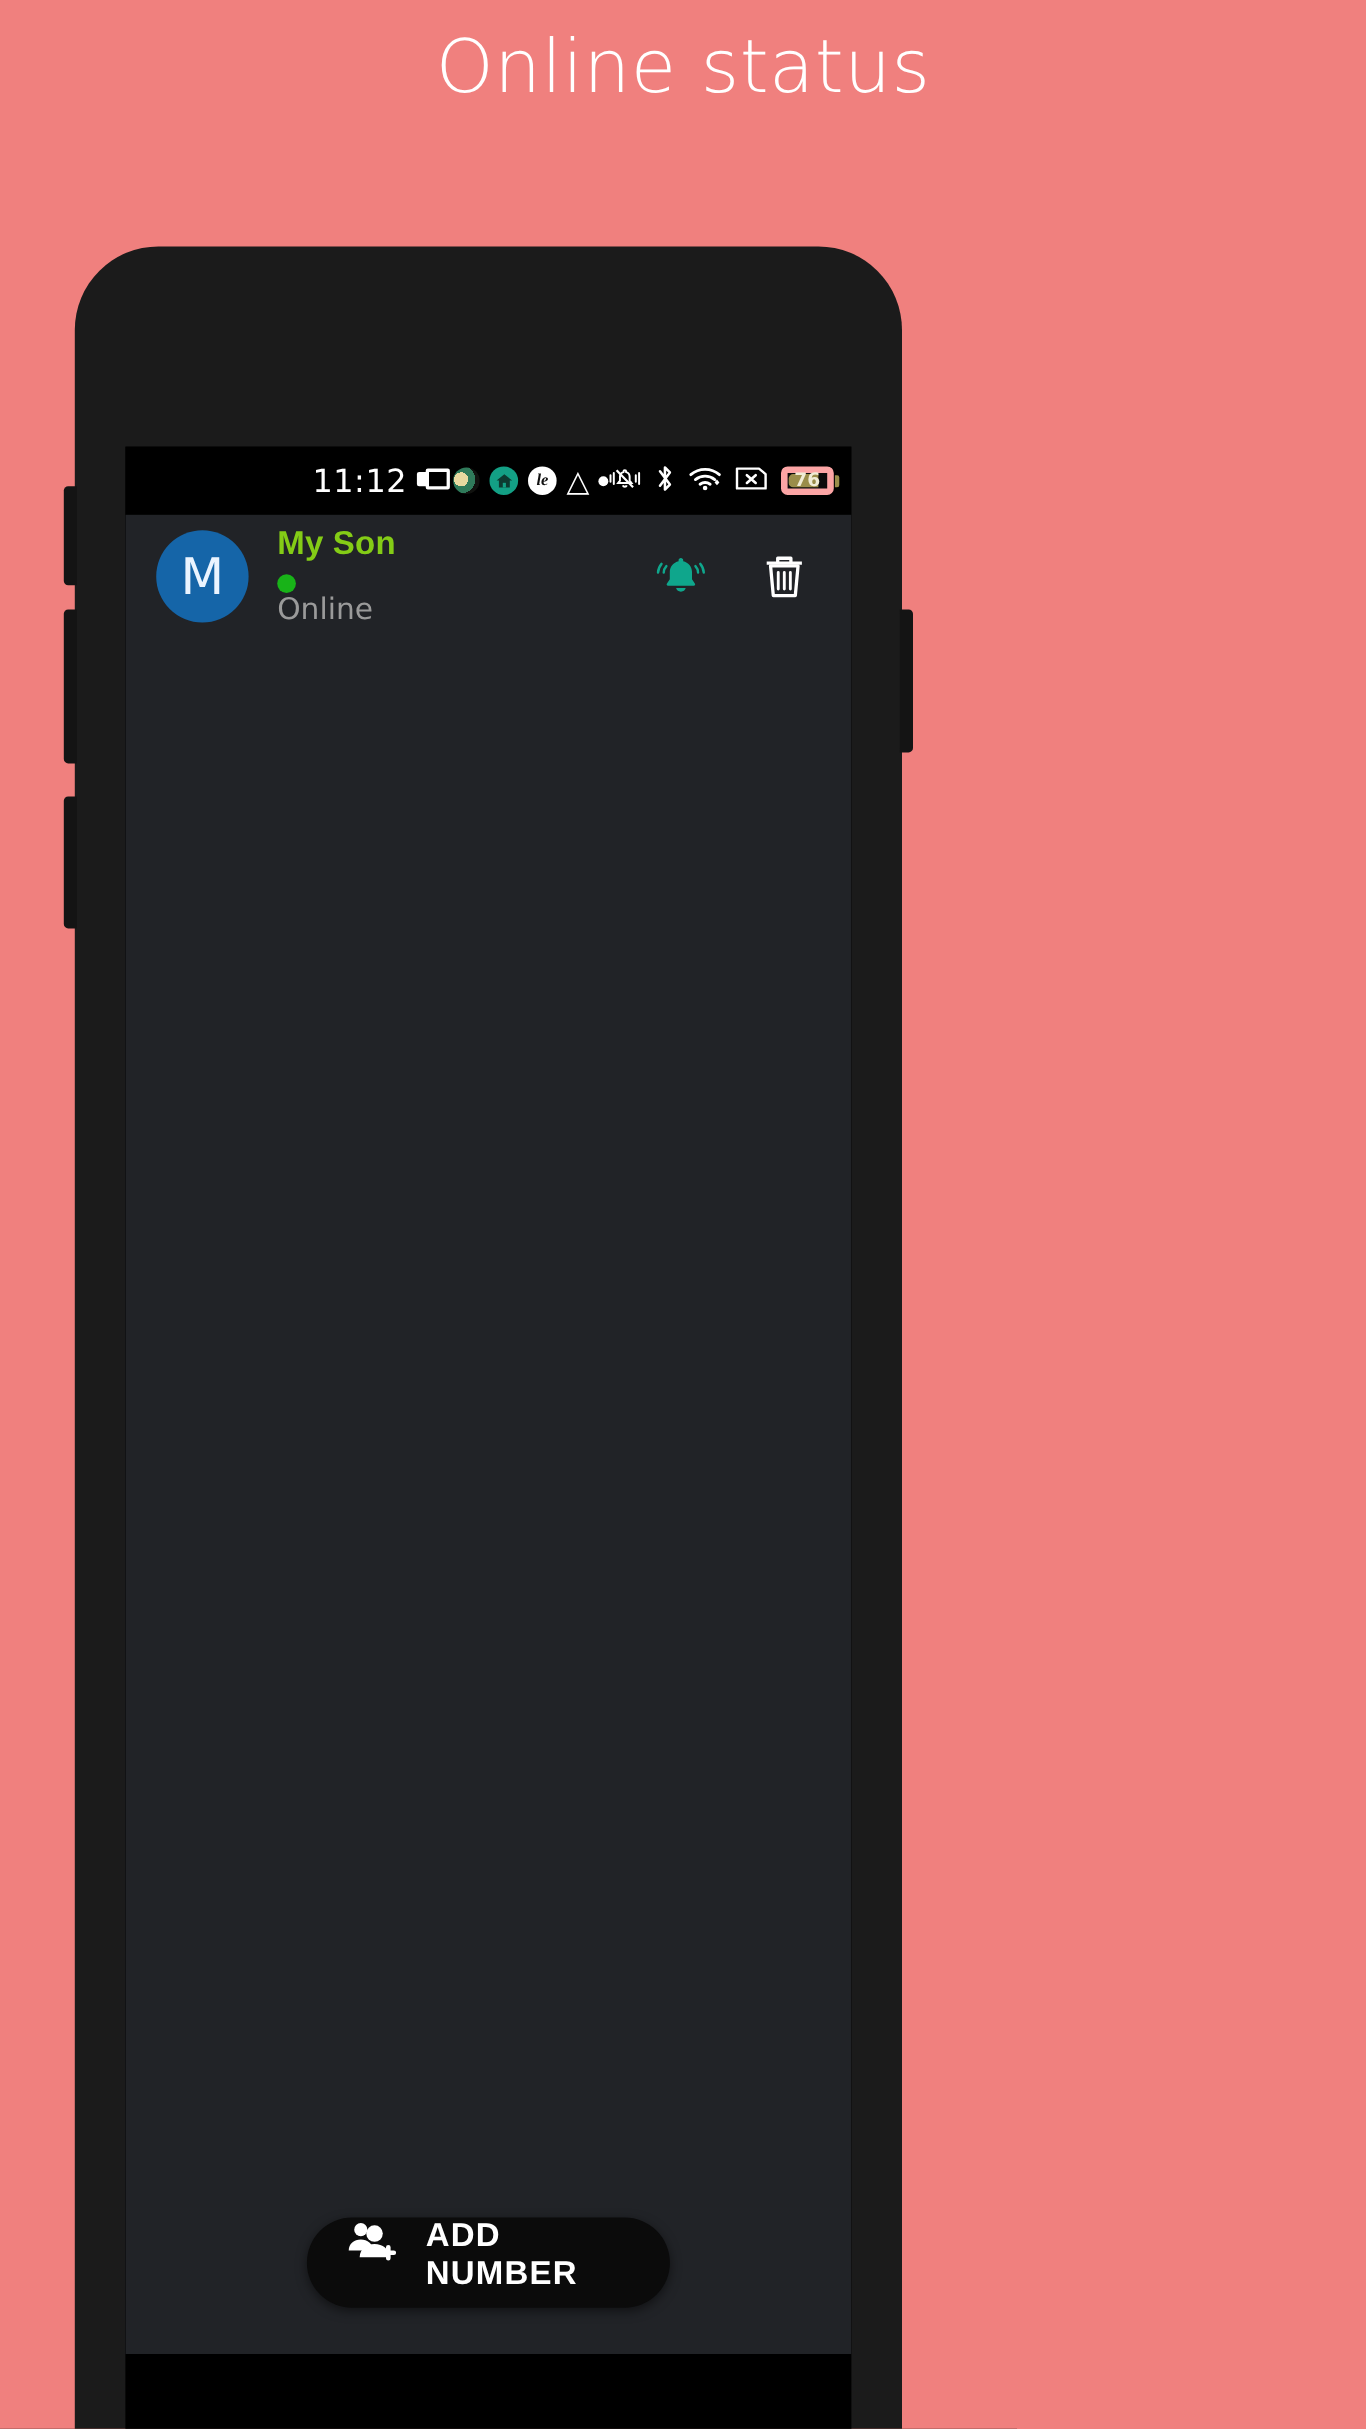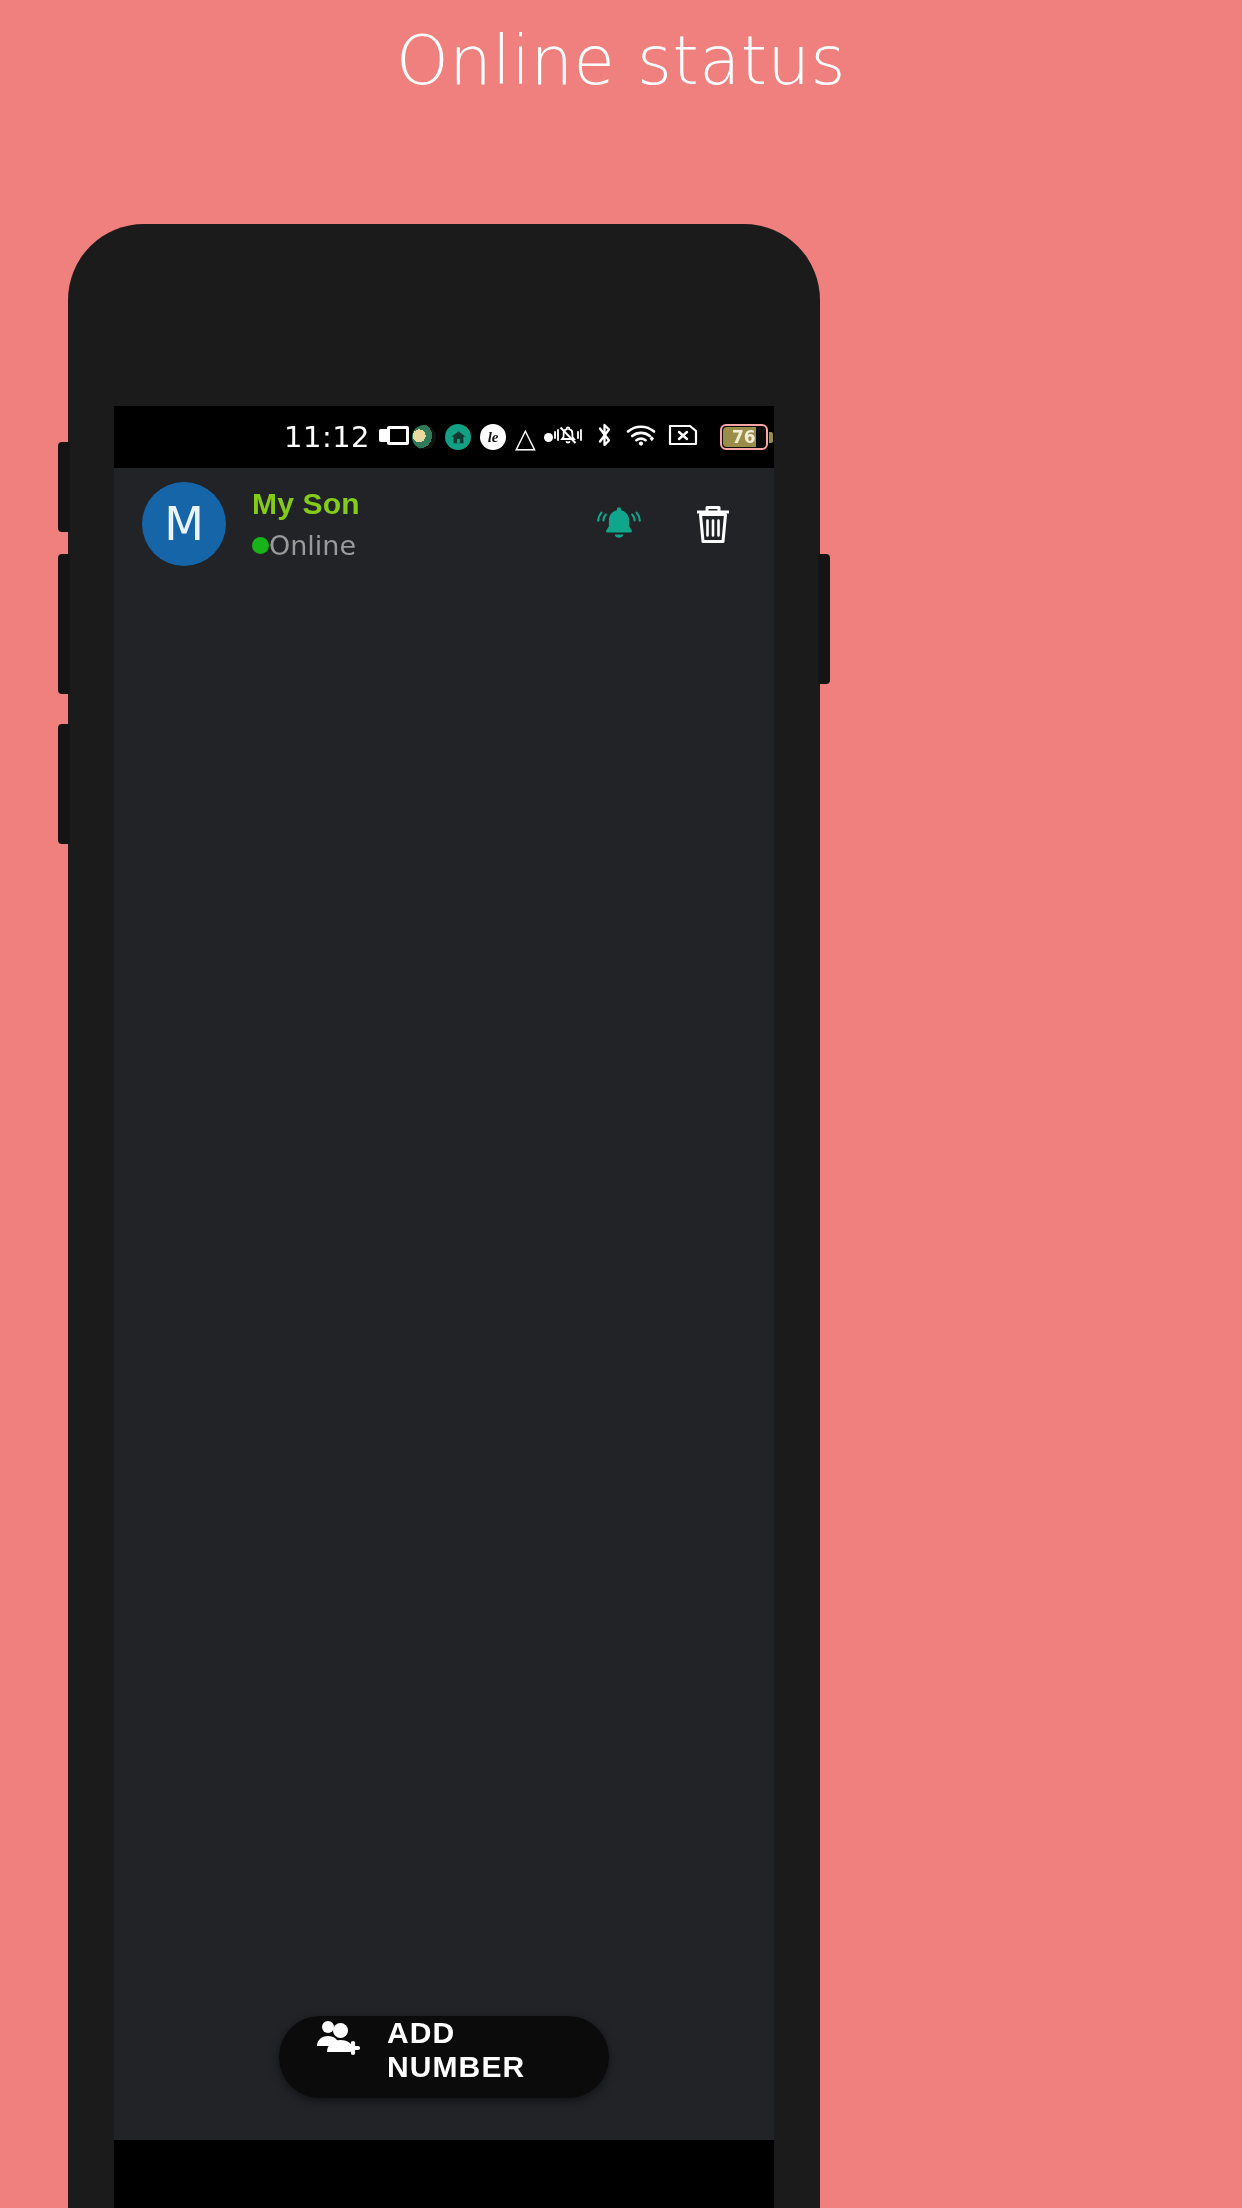--- a/index.html
+++ b/index.html
@@ -182,22 +182,23 @@
   }
   .row-texts{ margin-left:26px; flex:1 1 auto; }
   .row-name{
     color:#84cc16;
     font-size:30px;
     font-weight:700;
     letter-spacing:0.2px;
     line-height:1.15;
   }
   .row-status{
-    display:flex; align-items:center; 
+    display:flex; align-items:flex-start; 
     margin-top:9px;
+    flex-direction:column;
   }
   .status-dot{
     width:17px; height:17px; border-radius:50%;
     background:#18b318;
     flex:0 0 auto;
   }
   .status-text{
     color:#9a9a9a;
     font-size:27px;
     font-weight:400;
@@ -288,21 +289,21 @@
         </span>
 
         <span class="notif-ic">
           <svg width="30" height="24" viewBox="0 0 30 24">
             <path d="M2 3h20l6 5v13H2z" fill="none" stroke="#fff" stroke-width="2.2" stroke-linejoin="round"></path>
             <path d="M11 9l8 7M19 9l-8 7" stroke="#fff" stroke-width="2.4" stroke-linecap="round"></path>
           </svg>
         </span>
 
         <span class="notif-ic" style="display:flex;align-items:center;">
-          <span style="display:inline-block;position:relative;width:48px;height:26px;border:2px solid #fca5a5;border-radius:6px;background:#0b0b0b;margin-left:10px;">
+          <span style="display:inline-block;position:relative;width:48px;height:26px;border:6px solid #fca5a5;border-radius:6px;background:#0b0b0b;">
             <span style="position:absolute;left:1px;top:1px;bottom:1px;width:76%;background:#9a8d4a;border-radius:4px 0 0 4px;"></span>
             <span style="position:absolute;inset:0;display:flex;align-items:center;justify-content:center;color:#f0ecd6;font-size:17px;font-weight:700;font-family:'DejaVu Sans',sans-serif;">76</span>
           </span>
           <span style="display:inline-block;width:4px;height:11px;background:#9a8d4a;border-radius:0 2px 2px 0;margin-left:1px;"></span>
         </span>
       </div>
     </div>
 
 
     <div class="content">

